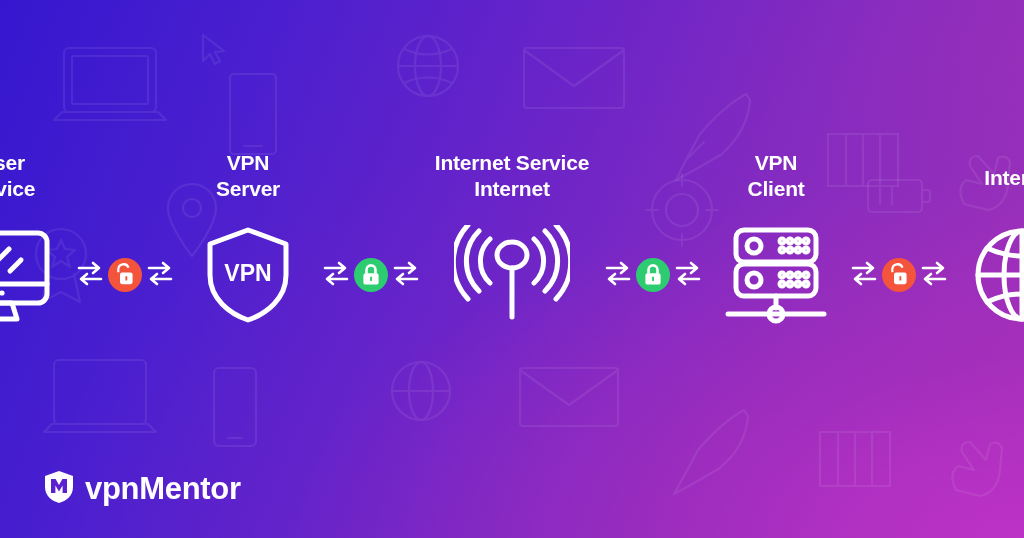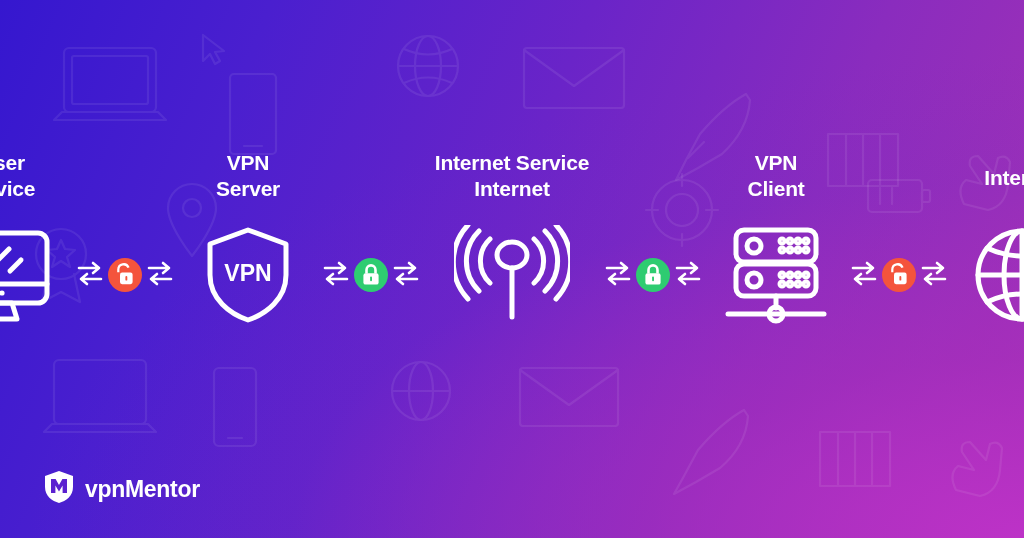--- a/index.html
+++ b/index.html
@@ -79,21 +79,21 @@
   .lock-badge svg path, .lock-badge svg rect{ fill:#ffffff; stroke:none; }
 
   
   #logo{
     position:absolute; left:44px; bottom:30px;
     display:flex; align-items:center; gap:11px;
   }
   #logo .shield svg path{ fill:#ffffff; stroke:none; }
   #logo .shield svg path.cut{ fill:#5b21d0; }
   .logo-text{
-    color:#ffffff; font-size:23px; font-weight:bold;
+    color:#ffffff; font-size:31px; font-weight:bold;
     letter-spacing:-0.3px;
   }
 </style>
 </head>
 <body>
 
 <div id="stage">
 
   <div class="wm" style="left:40px;top:38px;">
     <svg width="140" height="100" viewBox="0 0 140 100">

